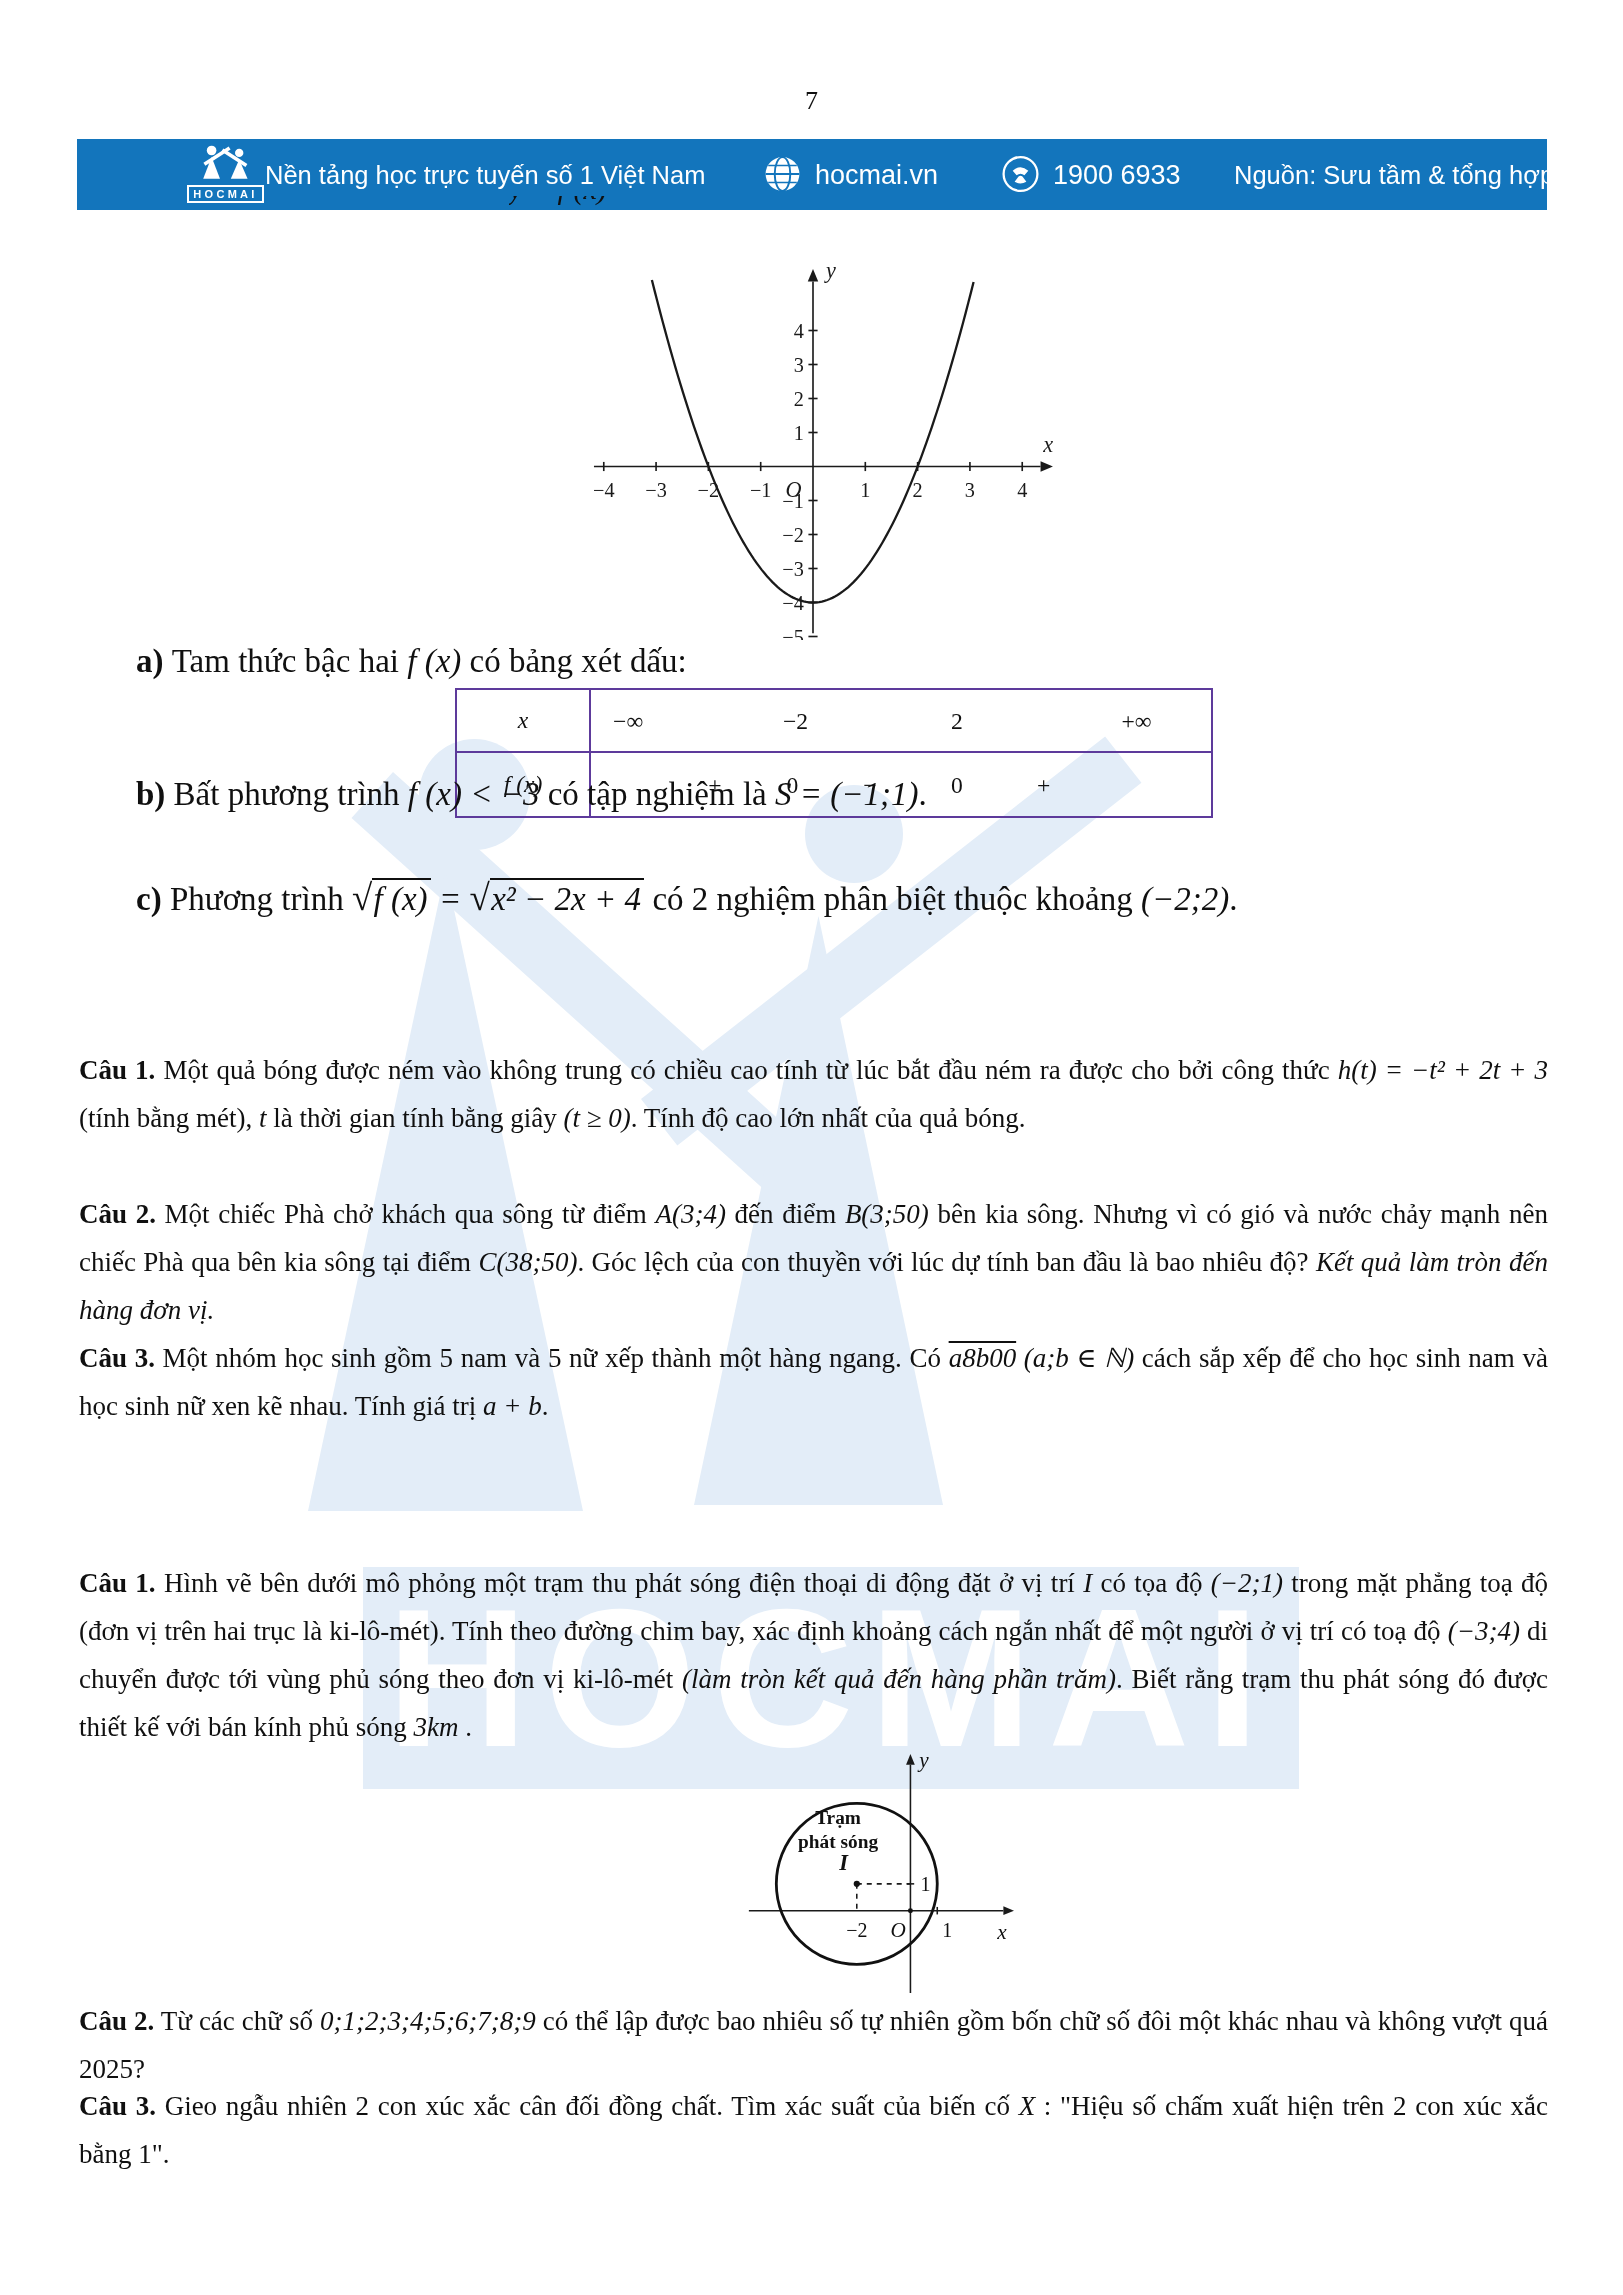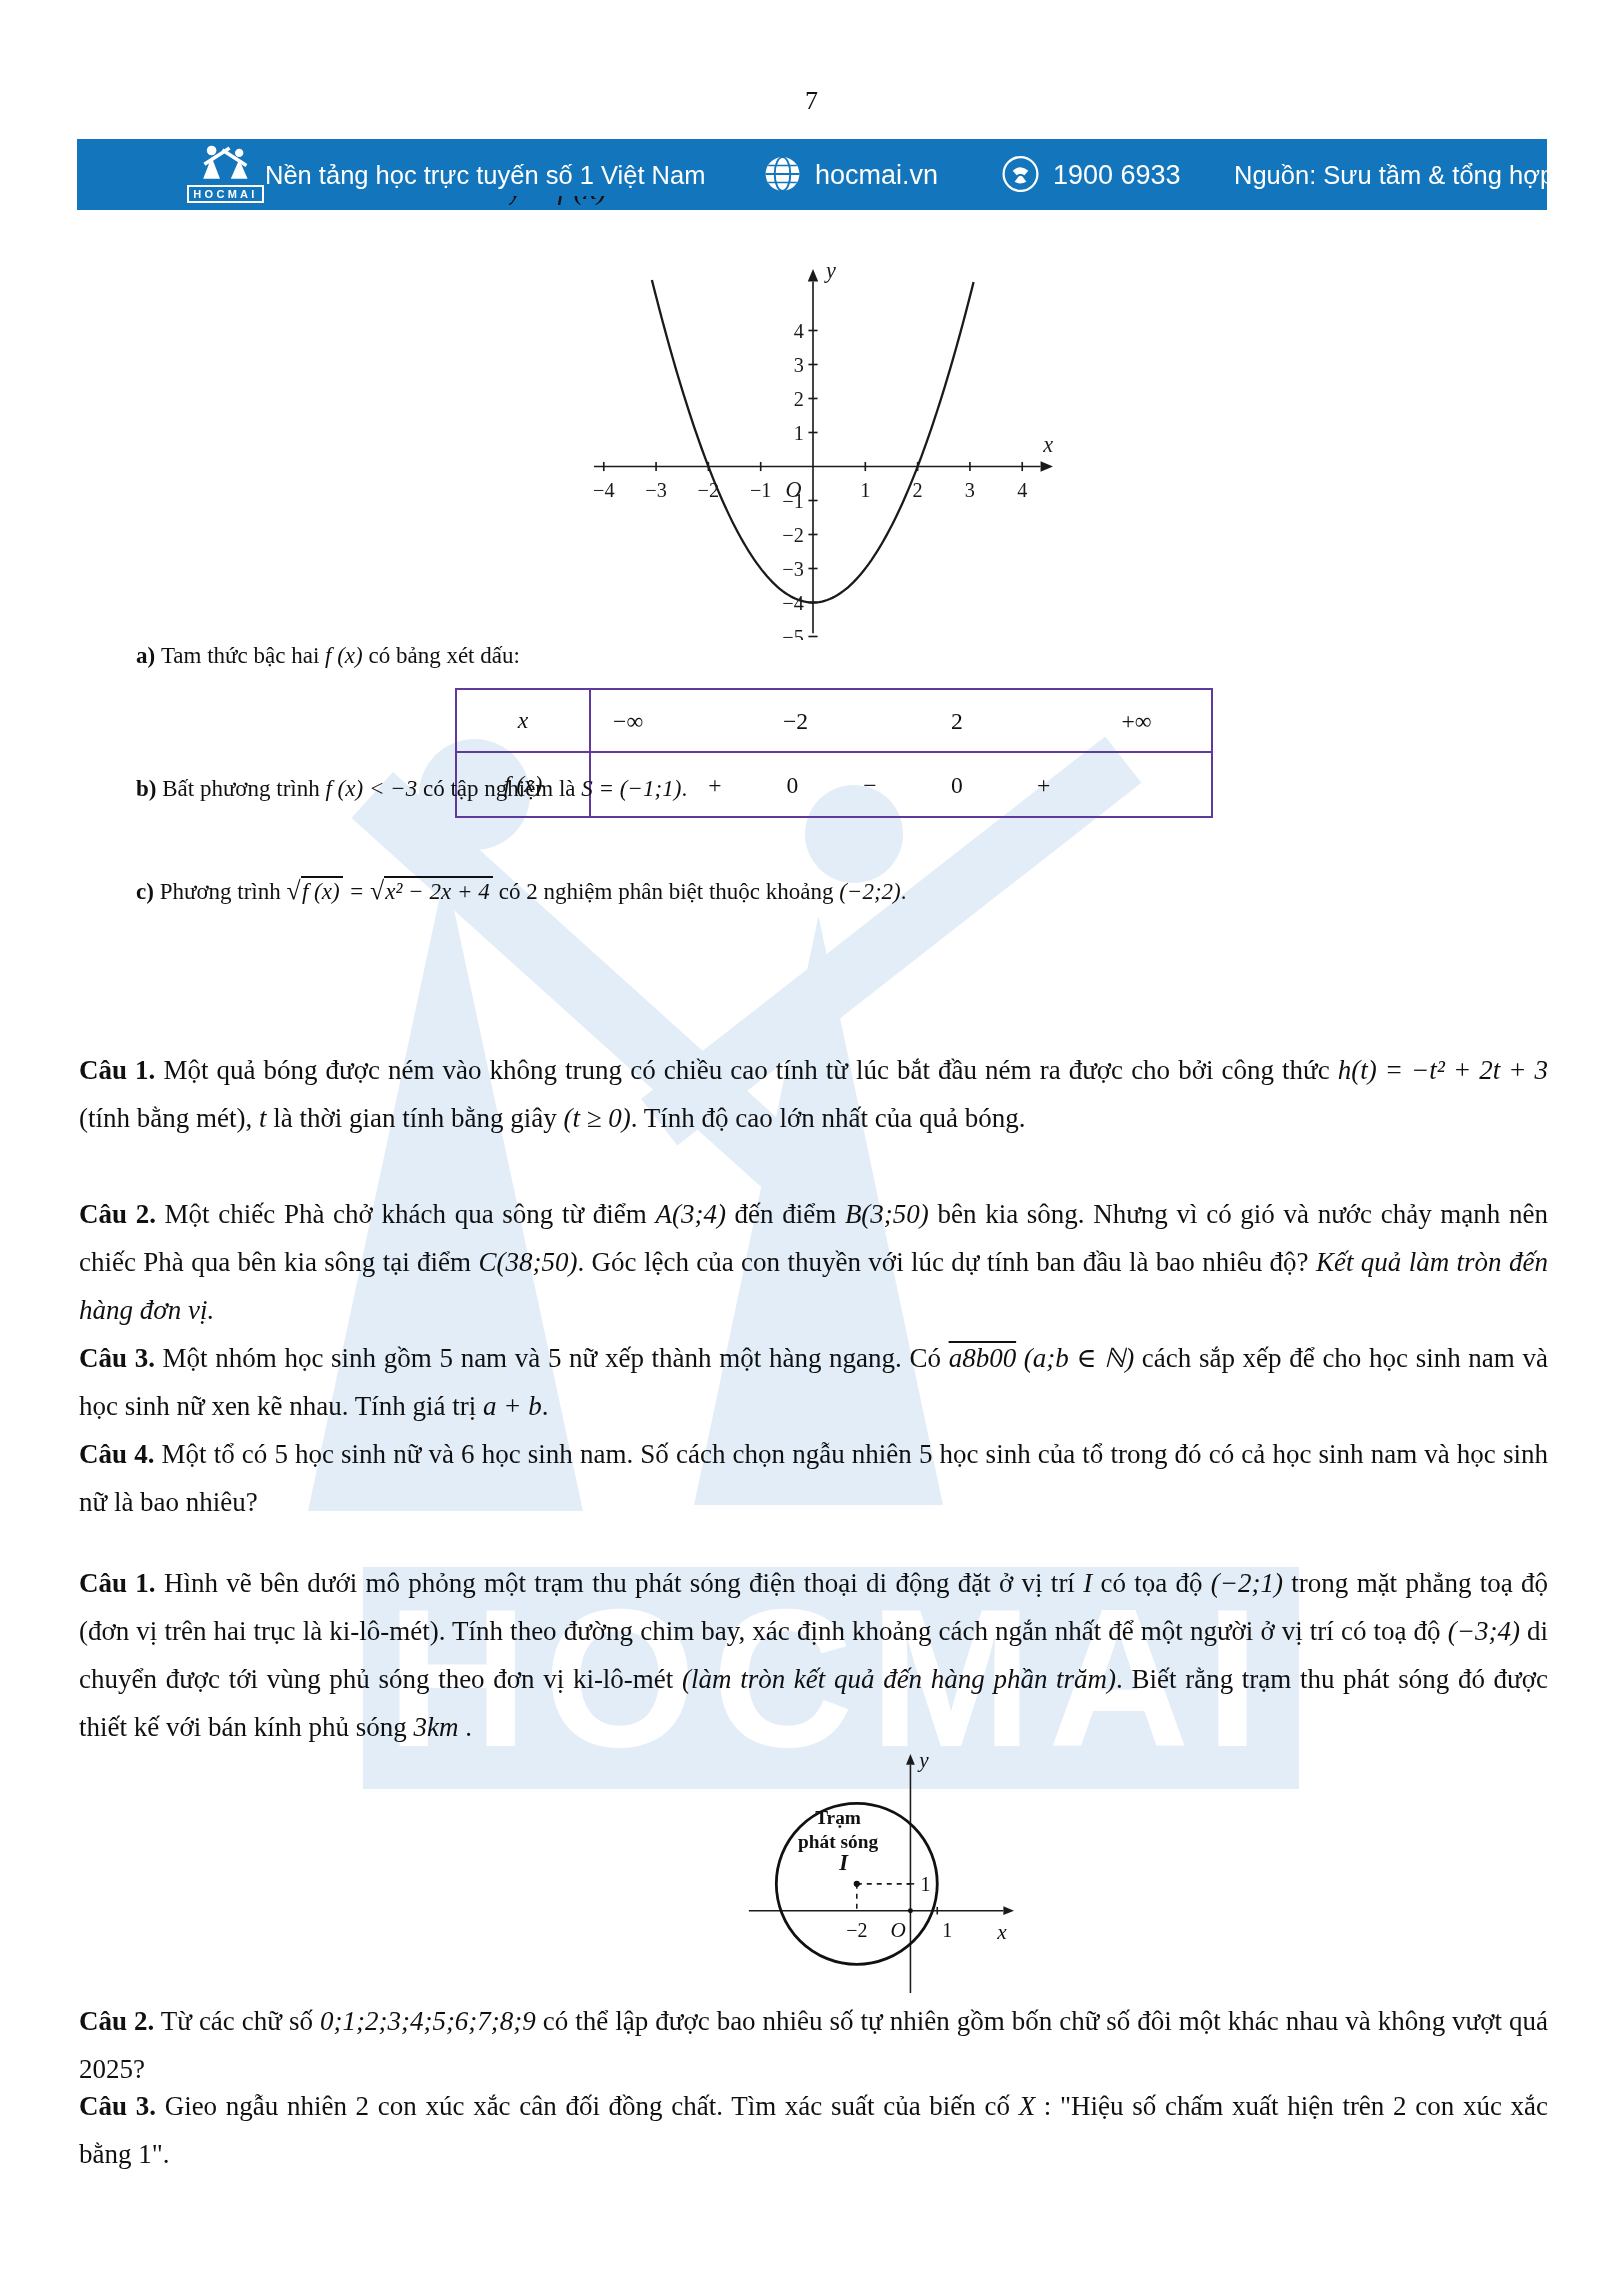--- a/index.html
+++ b/index.html
@@ -36,21 +36,21 @@
   .wm-a2{left:641px;top:1099px;width:589px;height:59px;transform:rotate(-38deg);transform-origin:0 0;}
   .wm-band{left:363px;top:1567px;width:936px;height:222px;display:flex;align-items:center;justify-content:center;}
   .wm-band span{color:#fff;font:bold 196px "Liberation Sans",sans-serif;letter-spacing:15.7px;}
 
   
   .pgnum{left:0;top:86px;width:100%;text-align:center;font-size:26px;}
   .clip-frag{left:509px;top:196px;width:406px;height:21px;overflow:hidden;font:italic 30px "Liberation Serif",serif;}
   .clip-frag span{display:block;margin-top:-23.6px;}
   .para{left:79px;width:1469px;font-size:27px;line-height:1.78;text-align:justify;}
   .hdg{left:79px;width:1469px;font-size:27px;line-height:1.5;text-align:left;}
-  .stmt{left:136px;font-size:23px;white-space:nowrap;}
+  .stmt{left:136px;font-size:33px;white-space:nowrap;}
   .bd{font-weight:bold;}
   .it{font-style:italic;}
   .mi{font-style:italic;}
   .ovl{text-decoration:overline;}
   .sqrt{display:inline-block;white-space:nowrap;}
   .sqrt .sq-sign{font-style:normal;font-size:1.12em;}
   .sqrt .sq-body{border-top:2px solid #101010;font-style:italic;padding:1.3px 3.3px 0 1.3px;}
   .het{left:0;top:2176px;width:100%;text-align:center;font:bold italic 27px "Liberation Serif",serif;}
 
   
@@ -205,21 +205,20 @@
         </div>
     </div>
   </div>
 
   <div class="stmt" style="top:776px;text-align:right;"><span class="bd">b) </span><span>Bất phương trình </span><span class="mi">f (x) &lt; −3</span><span> có tập nghiệm là </span><span class="mi">S = (−1;1)</span><span>.</span></div>
   <div class="stmt" style="top:876px;"><span class="bd">c) </span><span>Phương trình </span><span class="sqrt"><span class="sq-sign">√</span><span class="sq-body">f (x)</span></span><span class="mi"> = </span><span class="sqrt"><span class="sq-sign">√</span><span class="sq-body">x² − 2x + 4</span></span><span> có 2 nghiệm phân biệt thuộc khoảng </span><span class="mi">(−2;2)</span><span>.</span></div>
 
   <div class="para" style="top:1046px;"><span class="bd">Câu 1.</span><span> Một quả bóng được ném vào không trung có chiều cao tính từ lúc bắt đầu ném ra được cho bởi công thức </span><span class="mi">h(t) = −t² + 2t + 3</span><span> (tính bằng mét), </span><span class="mi">t</span><span> là thời gian tính bằng giây </span><span class="mi">(t ≥ 0)</span><span>. Tính độ cao lớn nhất của quả bóng.</span></div>
   <div class="para" style="top:1190px;"><span class="bd">Câu 2.</span><span> Một chiếc Phà chở khách qua sông từ điểm </span><span class="mi">A(3;4)</span><span> đến điểm </span><span class="mi">B(3;50)</span><span> bên kia sông. Nhưng vì có gió và nước chảy mạnh nên chiếc Phà qua bên kia sông tại điểm </span><span class="mi">C(38;50)</span><span>. Góc lệch của con thuyền với lúc dự tính ban đầu là bao nhiêu độ? </span><span class="it">Kết quả làm tròn đến hàng đơn vị.</span></div>
   <div class="para" style="top:1334px;"><span class="bd">Câu 3.</span><span> Một nhóm học sinh gồm 5 nam và 5 nữ xếp thành một hàng ngang. Có </span><span class="mi ovl">a8b00</span><span> </span><span class="mi">(a;b ∈ ℕ)</span><span> cách sắp xếp để cho học sinh nam và học sinh nữ xen kẽ nhau. Tính giá trị </span><span class="mi">a + b</span><span>.</span></div>
-  <div class="para" style="top:1430px;"><span class="bd">Câu 4.</span><span> Một tổ có 5 học sinh nữ và 6 học sinh nam. Số cách chọn ngẫu nhiên 5 học sinh của tổ trong đó có cả học sinh nam và học sinh nữ là bao nhiêu?</span></div>
 
   <div class="para" style="top:1559px;"><span class="bd">Câu 1.</span><span> Hình vẽ bên dưới mô phỏng một trạm thu phát sóng điện thoại di động đặt ở vị trí </span><span class="mi">I</span><span> có tọa độ </span><span class="mi">(−2;1)</span><span> trong mặt phẳng toạ độ (đơn vị trên hai trục là ki-lô-mét). Tính theo đường chim bay, xác định khoảng cách ngắn nhất để một người ở vị trí có toạ độ </span><span class="mi">(−3;4)</span><span> di chuyển được tới vùng phủ sóng theo đơn vị ki-lô-mét </span><span class="it">(làm tròn kết quả đến hàng phần trăm)</span><span>. Biết rằng trạm thu phát sóng đó được thiết kế với bán kính phủ sóng </span><span class="mi">3km</span><span> .</span></div>
 
   <svg class="fig" style="left:734px;top:1741px;" width="288" height="262" viewBox="0 0 450 420">
       <line x1="18" y1="272" x2="426" y2="272" class="ax"></line>
       <path d="M426 265 L443 272 L426 279 Z" class="axf"></path>
       <line x1="277" y1="404" x2="277" y2="38" class="ax"></line>
       <path d="M270 38 L277 21 L284 38 Z" class="axf"></path>
       <circle cx="191" cy="229" r="129" class="circ"></circle>
       <line x1="191" y1="229" x2="277" y2="229" class="dash"></line>

